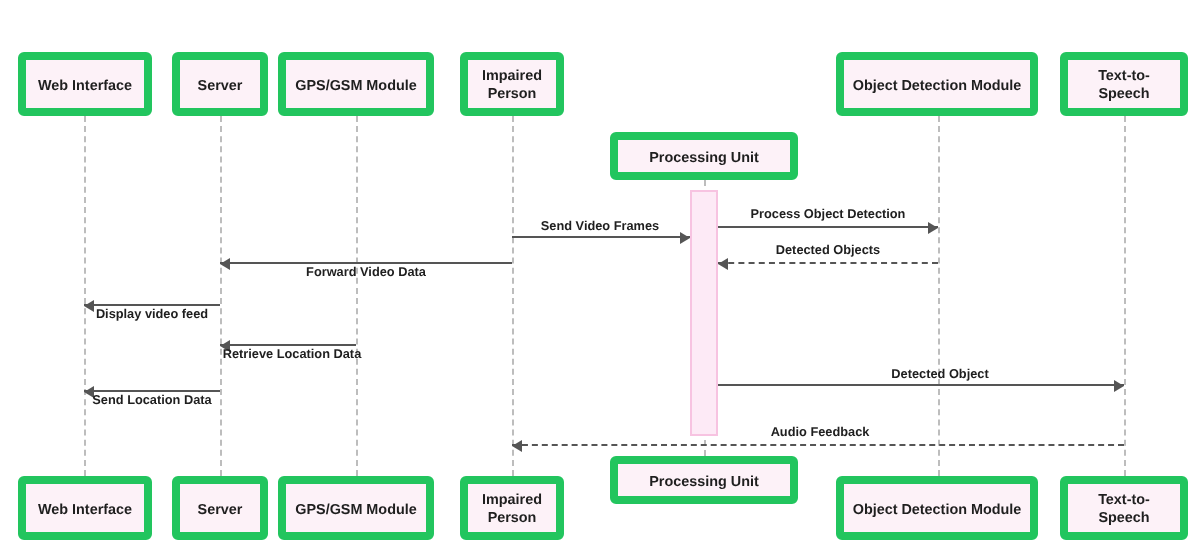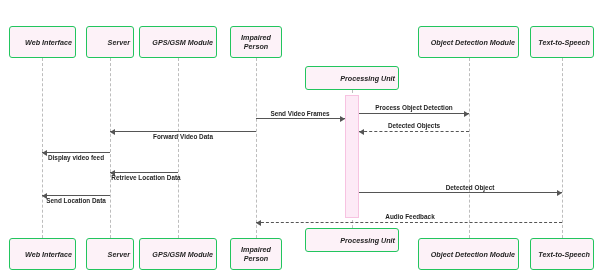--- a/index.html
+++ b/index.html
@@ -17,32 +17,31 @@
   }
   .lifeline {
     position: absolute;
     width: 0;
     border-left: 1px dashed #bdbdbd;
   }
   .participant-box {
     position: absolute;
     box-sizing: border-box;
     background: #fdf2f8;
-    border: 1px solid #22c55e;
+    border: 4px solid #22c55e;
     border-radius: 3px;
     display: flex;
     align-items: center;
-    justify-content: flex-end;
+    justify-content: center;
     text-align: center;
     color: #1f1f1f;
     font-size: 7.2px;
     font-weight: bold;
     line-height: 1.25;
     padding: 2px 3px;
-    font-style: italic;
   }
   .activation {
     position: absolute;
     box-sizing: border-box;
     background: #fdeaf6;
     border: 1px solid #f7c3e1;
   }
   .msg-line {
     position: absolute;
     height: 0;

